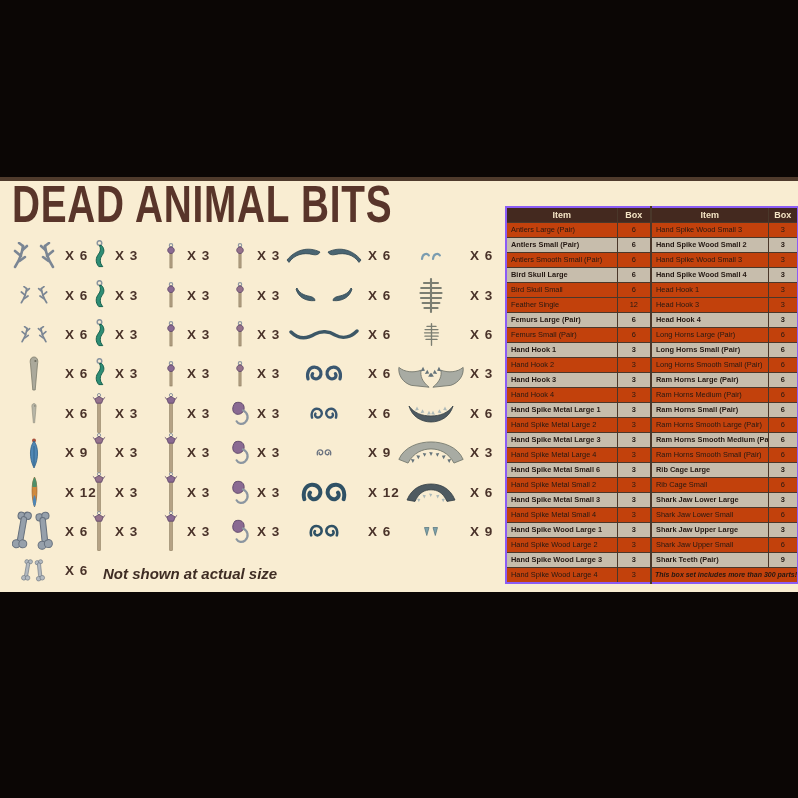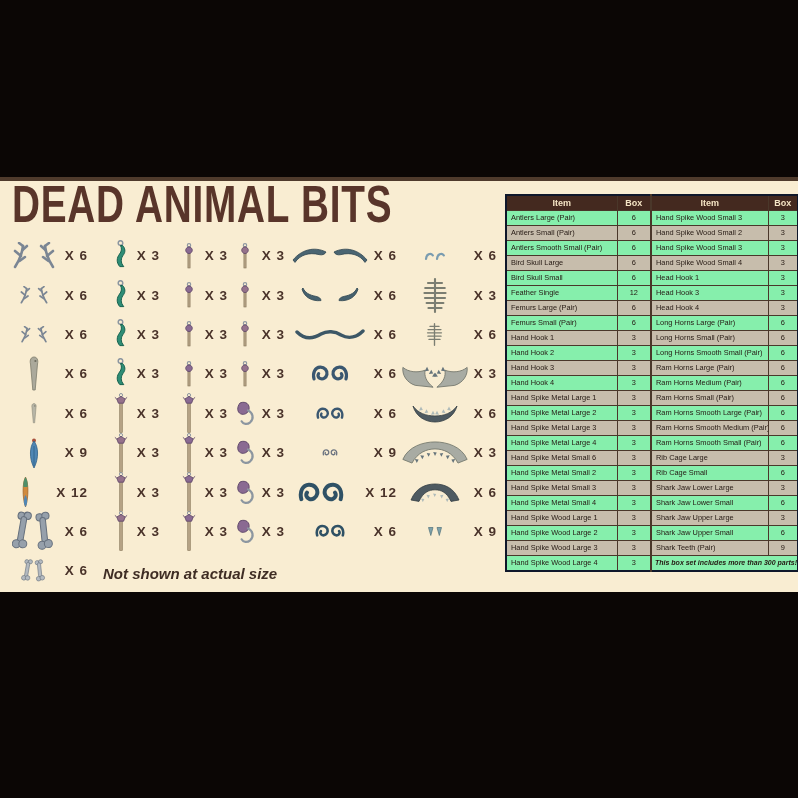--- a/index.html
+++ b/index.html
@@ -21,58 +21,58 @@
     transform:scaleX(0.76);transform-origin:left top;
     white-space:nowrap;
   }
 
   #grid{
     position:absolute;left:8px;top:55px;
     display:grid;
     grid-template-columns:80px 72px 68px 57px 112px 100px;
     grid-auto-rows:39.4px;
   }
-  .gcell{display:flex;align-items:center;overflow:visible;justify-content:flex-end;}
+  .gcell{display:flex;align-items:center;overflow:visible;}
   .gicon{display:flex;justify-content:center;align-items:center;flex:0 0 auto;}
   .gicon svg{display:block;}
   .col-1 .gicon{width:52px;}
   .col-2 .gicon{width:22px;}
   .col-3 .gicon{width:22px;}
   .col-4 .gicon{width:24px;}
   .col-5 .gicon{width:78px;}
   .col-6 .gicon{width:68px;}
   .glabel{
     font-weight:bold;font-size:13.5px;color:#4a332a;
     letter-spacing:1px;margin-left:5px;white-space:nowrap;
   }
 
   .note{
     position:absolute;left:103px;top:384px;
     font-size:15px;font-weight:bold;font-style:italic;color:#3f2d24;
   }
 
   table#ptable{
-    position:absolute;left:505px;top:13px;width:292px;
+    position:absolute;left:505px;top:25px;width:292px;
     border-collapse:collapse;table-layout:fixed;
-    background:#86efac;border:2px solid #0f172a;
+    background:#c2410c;border:2px solid #8b5cf6;
   }
   #ptable th,#ptable td{
     border:1px solid #4a372a;
     font-size:7.4px;line-height:8px;
     padding:3px 2px 3px 4px;
     color:#241812;white-space:nowrap;overflow:hidden;
   }
   #ptable th{
     background:#44291f;color:#f4e4c4;
     font-size:9px;line-height:9px;font-weight:bold;
     text-align:center;padding:2.5px 0;
   }
   #ptable td.box{text-align:center;padding:3px 0;}
   #ptable th.item2,#ptable td.item2{border-left-width:2px;}
-  #ptable tr.alt td{background:#c7bdac;}
+  #ptable tr.alt td{background:#c7bdac;font-weight:bold;}
   #ptable td.note-cell{
     font-style:italic;font-weight:bold;font-size:7px;padding-left:3px;
   }
 </style>
 </head>
 <body>
 
 <div class="band top"></div>
 <div class="accent"></div>
 

